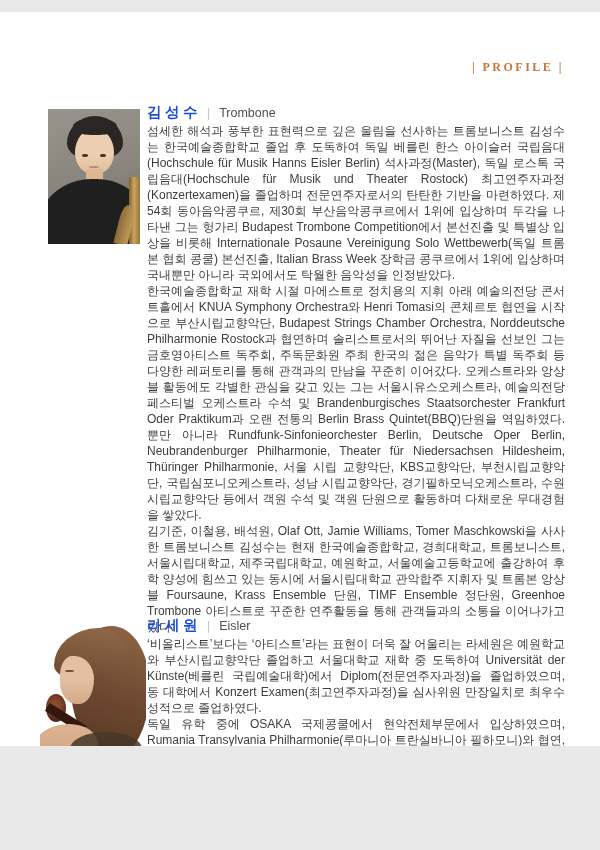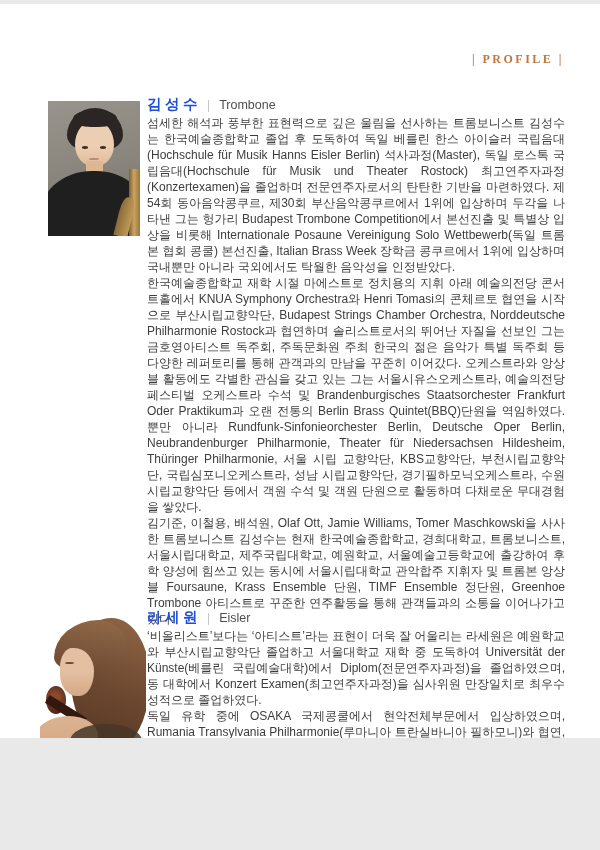--- a/index.html
+++ b/index.html
@@ -1,17 +1,17 @@
 <!DOCTYPE html>
 <html><head>
 <meta charset="utf-8">
 <style>
   html,body { margin:0; padding:0; background:#e9e9e9; }
   .page {
-    position:relative; width:600px; height:734px; margin:4px auto;
+    position:relative; width:600px; height:734px; margin:12px auto;
     background:#ffffff; overflow:hidden;
     font-family:"Liberation Sans", sans-serif;
   }
   
   .profile-header {
     position:absolute; top:48px; right:36px;
     font-family:"Liberation Serif", serif;
     font-weight:bold; font-size:12px; letter-spacing:2.5px;
     color:#c1763c;
   }

